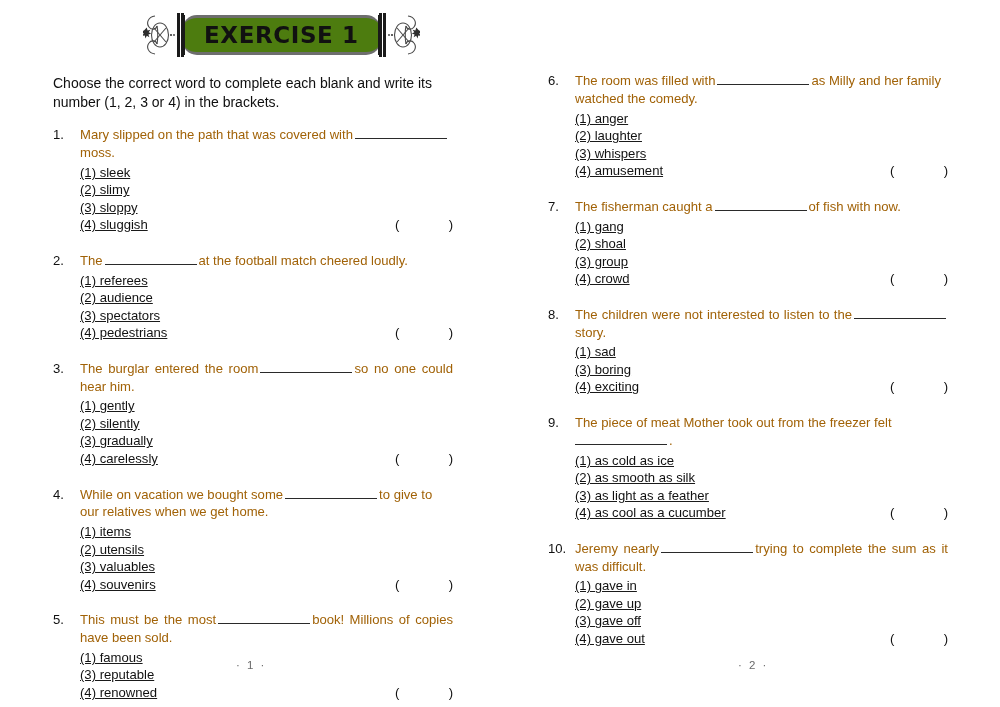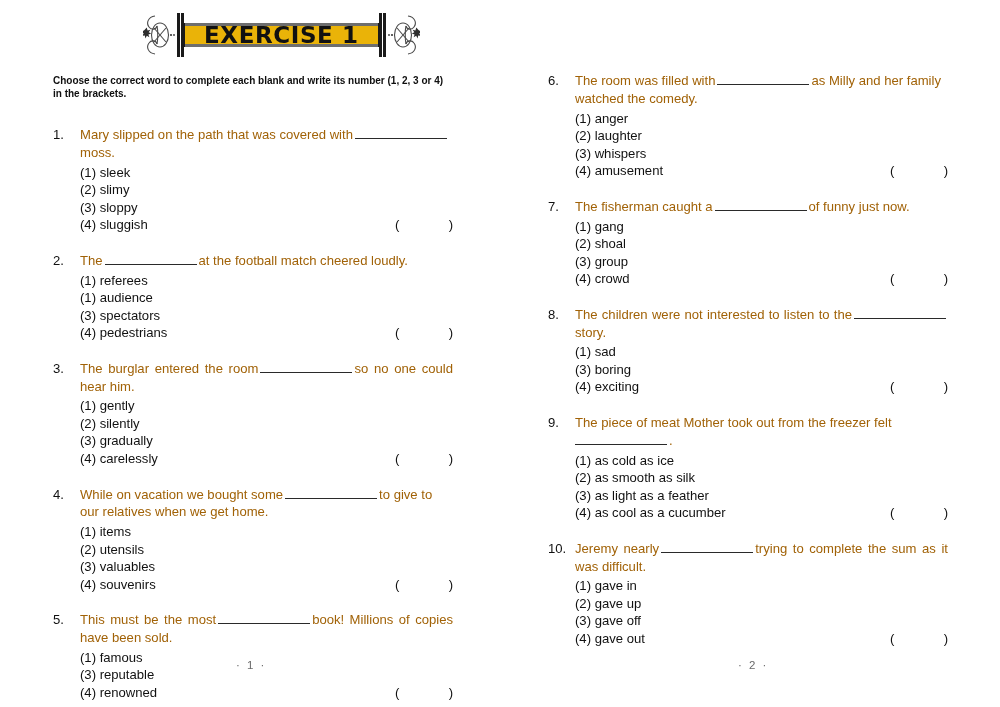--- a/index.html
+++ b/index.html
@@ -39,30 +39,31 @@
   .orn {
     width: 34px;
     height: 46px;
     flex: 0 0 auto;
     display: block;
   }
   .orn-right { transform: scaleX(-1); }
 
   .bar {
     position: relative;
-    height: 24px;
+    height: 40px;
     box-sizing: border-box;
     border-top: 3px solid #6e6e6e;
     border-bottom: 3px solid #6e6e6e;
-    background: #eab308;
+    background: #4d7c0f;
     display: flex;
     align-items: center;
     justify-content: center;
     padding: 0 22px;
     margin: 0 -2px;
+    border-radius: 15px;
   }
   .bar::before, .bar::after {
     content: "";
     position: absolute;
     top: -3px;
     bottom: -3px;
     width: 3px;
     background: #1a1a1a;
   }
   .bar::before { left: 0px; }
@@ -90,22 +91,22 @@
   }
   .endcap i.a { left: 0px; }
   .endcap i.b { left: 4px; }
 
   
   .instructions {
     position: absolute;
     left: 53px;
     top: 74px;
     width: 398px;
-    font-size: 10px;
-    font-weight: bold;
+    font-size: 14px;
+    font-weight: normal;
     line-height: 1.33;
     color: #0f0f0f;
   }
 
   
   .col {
     position: absolute;
     top: 126px;
     width: 400px;
   }
@@ -145,20 +146,21 @@
     vertical-align: baseline;
     margin: 0 2px;
   }
   .blank.lead {
     margin-left: 0;
   }
   .opts {
     list-style: none;
     margin: 0;
     padding: 0;
+    text-decoration: underline;
   }
   .opt {
     position: relative;
     color: #111111;
     line-height: 1.34;
     white-space: nowrap;
   }
   .opt .brk {
     position: absolute;
     right: 0;
@@ -259,21 +261,21 @@
                 </span></li>
             </ul>
           </div>
         </div>
         <div class="q">
           <div class="q-num">2.</div>
           <div class="q-body">
             <p class="stem"><span>The</span><span class="blank"></span><span>at the football match cheered loudly.</span></p>
             <ul class="opts">
               <li class="opt"><span>(1) referees</span></li>
-              <li class="opt"><span>(1) audience</span></li>
+              <li class="opt"><span>(2) audience</span></li>
               <li class="opt"><span>(3) spectators</span></li>
               <li class="opt"><span>(4) pedestrians</span><span class="brk">
                   <span>(</span>
                   <span>)</span>
                 </span></li>
             </ul>
           </div>
         </div>
         <div class="q">
           <div class="q-num">3.</div>
@@ -335,21 +337,21 @@
               <li class="opt"><span>(4) amusement</span><span class="brk">
                   <span>(</span>
                   <span>)</span>
                 </span></li>
             </ul>
           </div>
         </div>
         <div class="q">
           <div class="q-num">7.</div>
           <div class="q-body">
-            <p class="stem"><span>The fisherman caught a</span><span class="blank"></span><span>of funny just now.</span></p>
+            <p class="stem"><span>The fisherman caught a</span><span class="blank"></span><span>of fish with now.</span></p>
             <ul class="opts">
               <li class="opt"><span>(1) gang</span></li>
               <li class="opt"><span>(2) shoal</span></li>
               <li class="opt"><span>(3) group</span></li>
               <li class="opt"><span>(4) crowd</span><span class="brk">
                   <span>(</span>
                   <span>)</span>
                 </span></li>
             </ul>
           </div>

